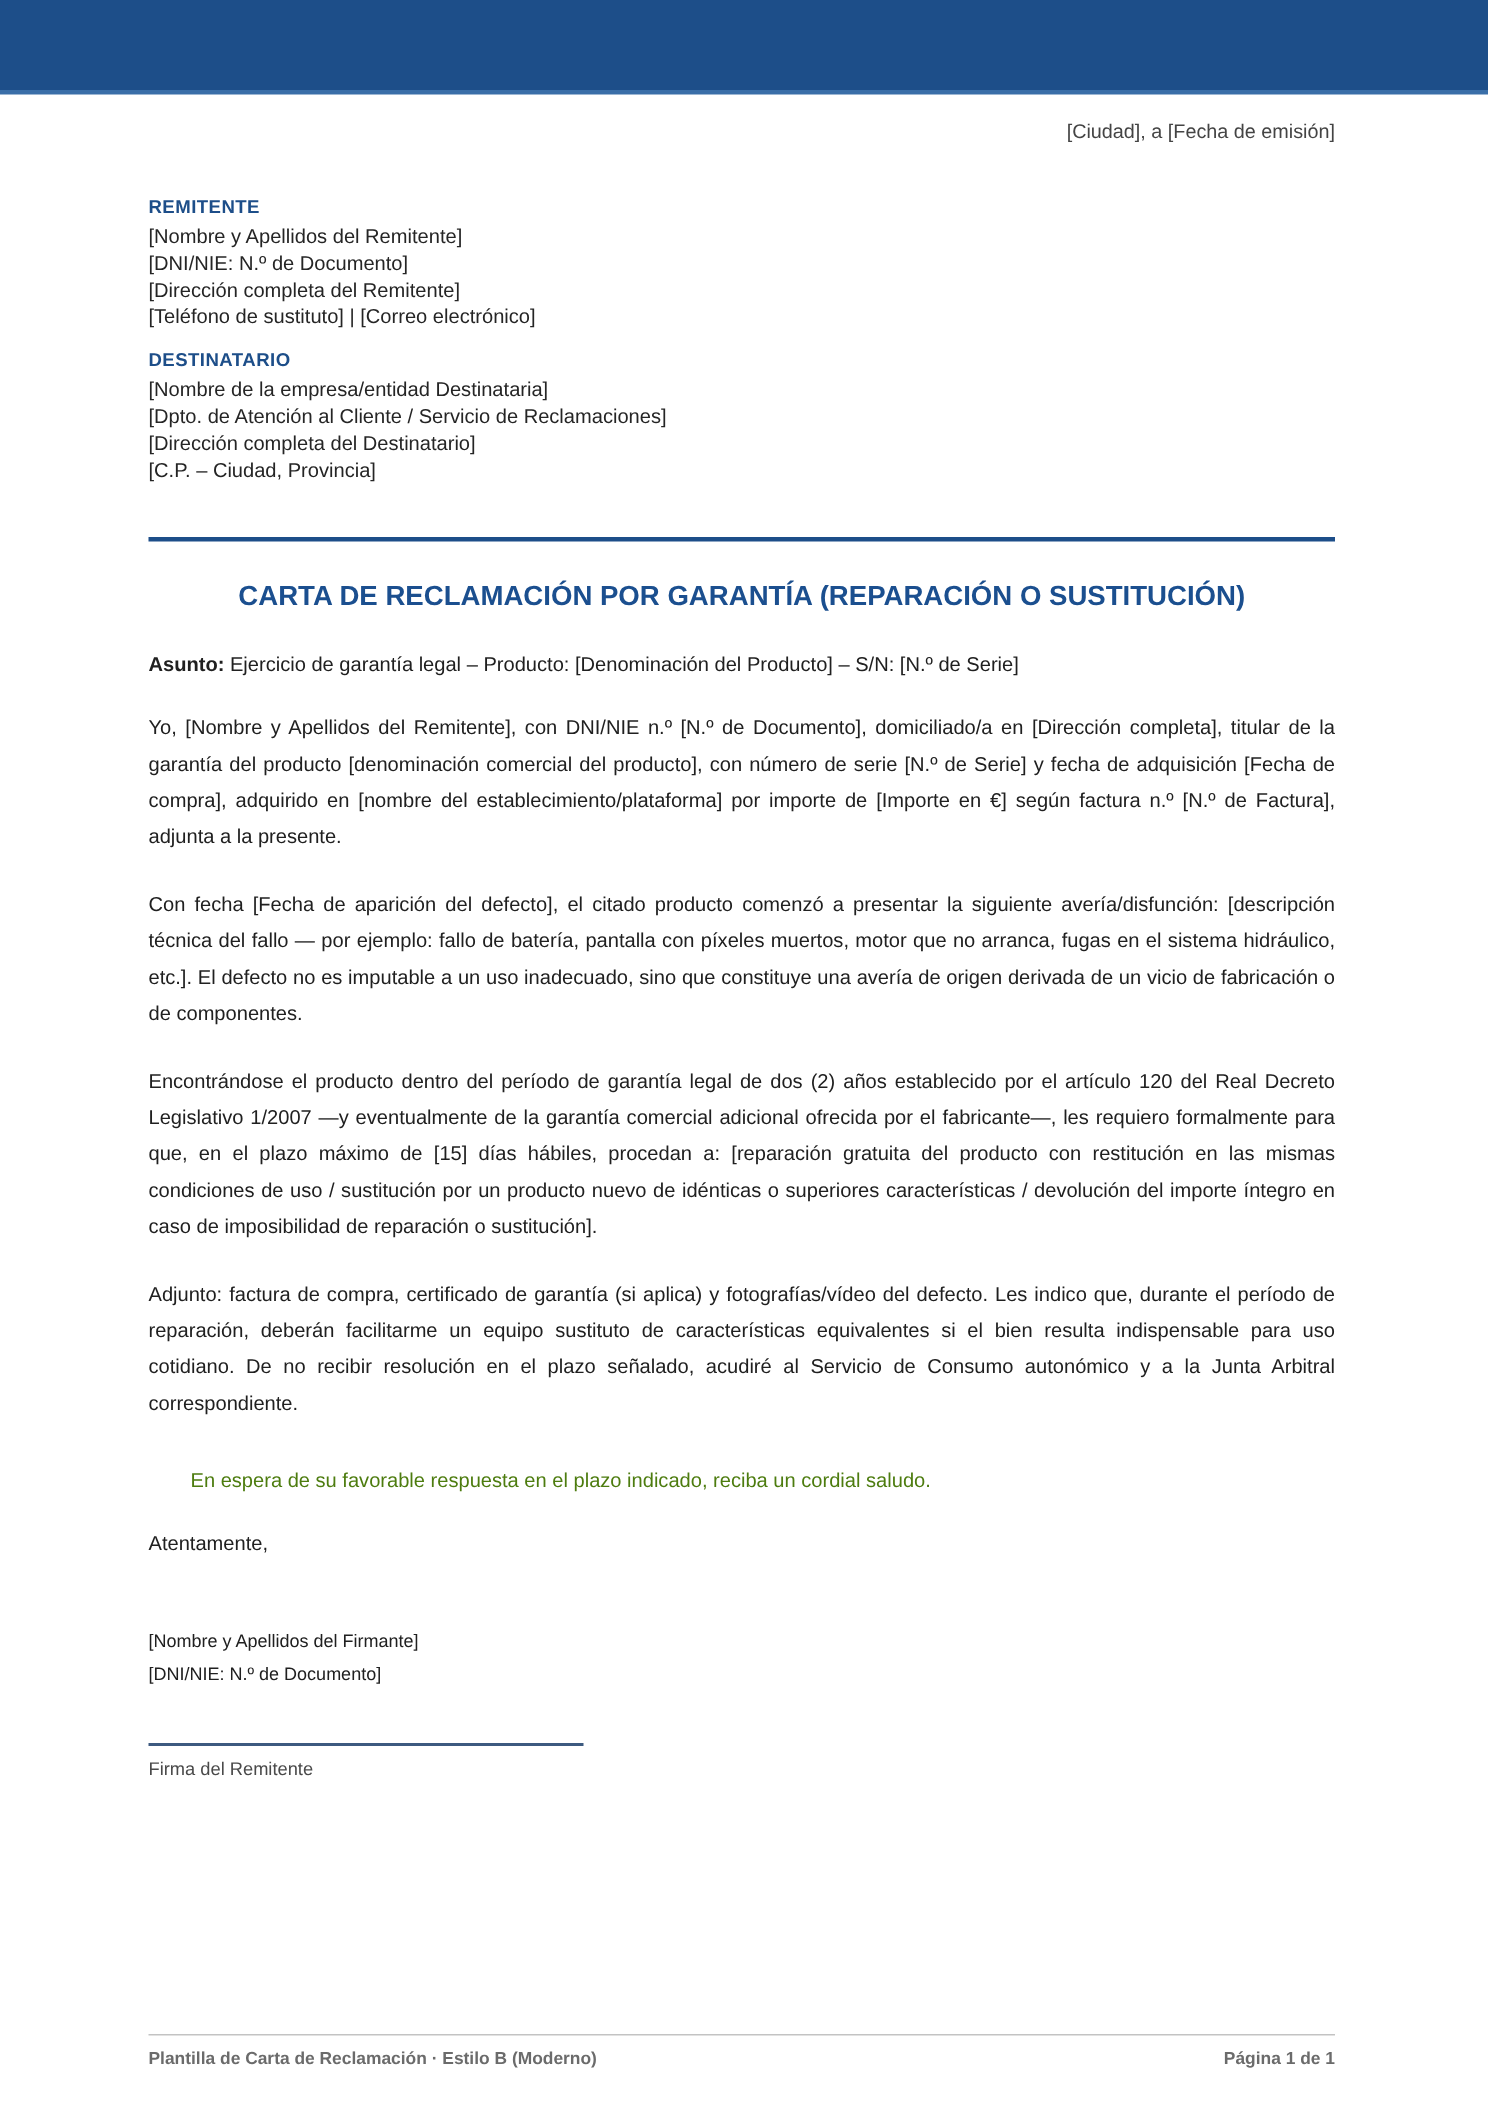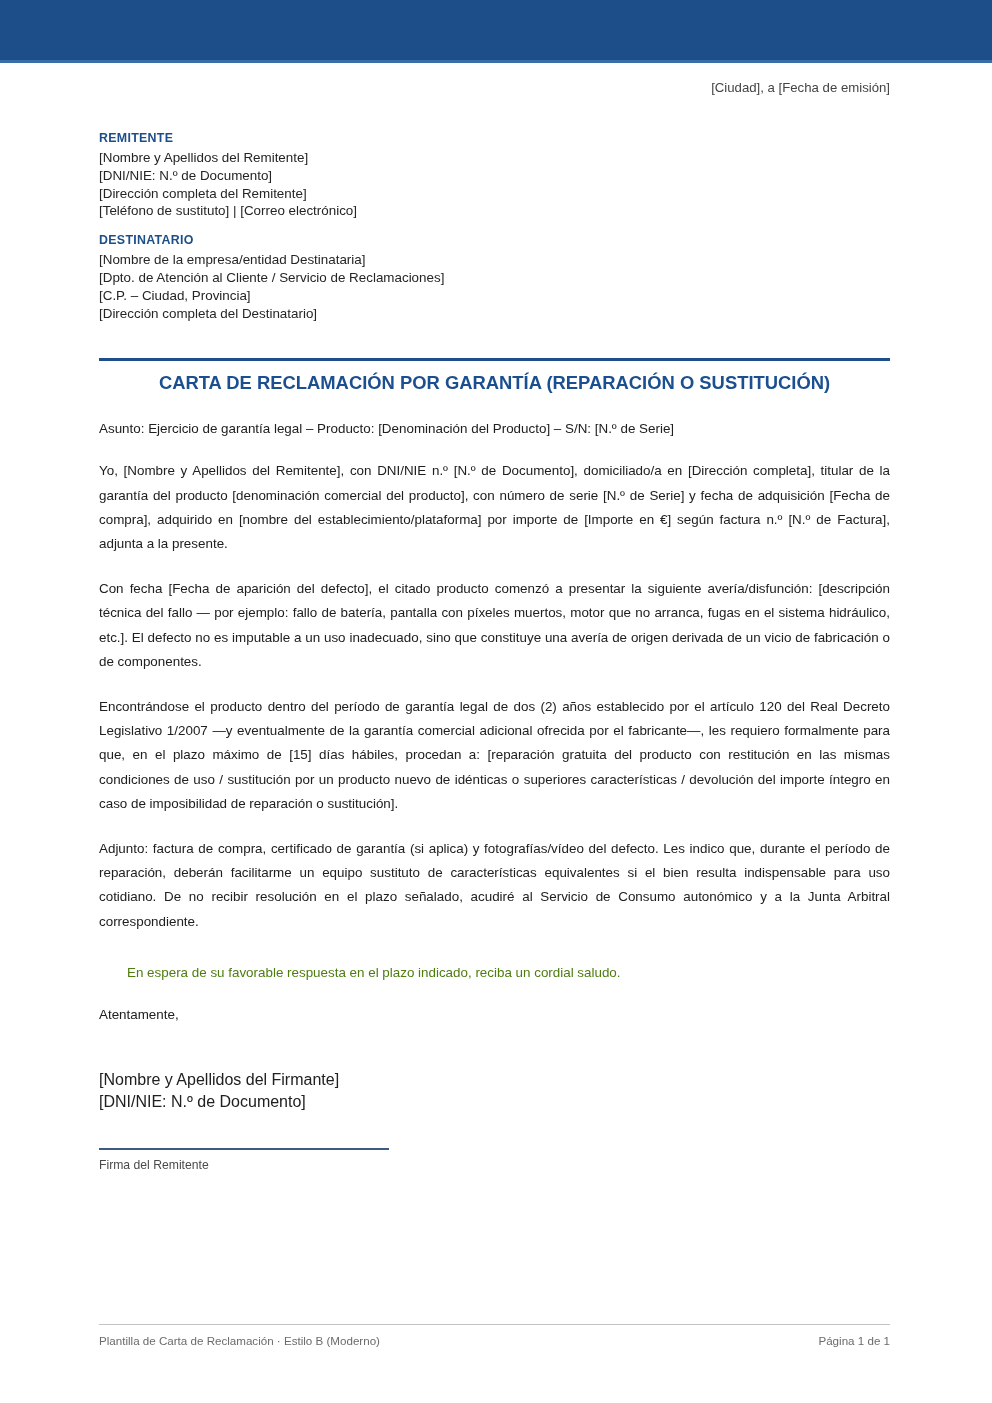--- a/index.html
+++ b/index.html
@@ -76,37 +76,37 @@
   }
 
   
   .title-rule {
     margin-top: 36px;
     width: 791px;
     height: 3px;
     background: #1d4e89;
   }
   .doc-title {
-    margin-top: 10px;
+    margin-top: 24px;
     text-align: center;
     font-size: 18.4px;
     font-weight: bold;
     color: #1b4f8f;
     line-height: 24px;
   }
 
   
   .subject {
     margin-top: 24px;
     font-size: 13.4px;
     line-height: 19px;
     color: #202020;
   }
   .subject b {
-    font-weight: normal;
+    font-weight: bold;
   }
 
   p.body-par {
     margin: 21px 0 0 0;
     font-size: 13.4px;
     line-height: 24.2px;
     text-align: justify;
     color: #202020;
   }
 
@@ -121,21 +121,21 @@
     margin-top: 18px;
     font-size: 13.4px;
     line-height: 24.2px;
     color: #202020;
   }
 
   .signer {
     margin-top: 42px;
   }
   .signer-line {
-    font-size: 16px;
+    font-size: 12px;
     line-height: 22px;
     color: #202020;
   }
 
   .sig-rule {
     margin-top: 35px;
     width: 290px;
     height: 1.6px;
     background: #3d5a80;
   }
@@ -143,22 +143,23 @@
     margin-top: 7px;
     font-size: 12.2px;
     color: #4a4a4a;
     line-height: 16px;
   }
 
   
   .footer {
     position: absolute;
     left: 99px;
-    top: 1324px;
-    width: 791px;
+    top: 1356px;
+    width: 791px;
+    font-weight: bold;
   }
   .footer-rule {
     width: 791px;
     height: 1px;
     background: #c3c3c3;
   }
   .footer-row {
     margin-top: 8px;
     display: flex;
     justify-content: space-between;
@@ -185,22 +186,22 @@
       <div class="block-line">[Nombre y Apellidos del Remitente]</div>
       <div class="block-line">[DNI/NIE: N.º de Documento]</div>
       <div class="block-line">[Dirección completa del Remitente]</div>
       <div class="block-line">[Teléfono de sustituto]  |  [Correo electrónico]</div>
     </div>
 
     <div class="block second">
       <div class="block-label">DESTINATARIO</div>
       <div class="block-line">[Nombre de la empresa/entidad Destinataria]</div>
       <div class="block-line">[Dpto. de Atención al Cliente / Servicio de Reclamaciones]</div>
+      <div class="block-line">[Dirección completa del Destinatario]</div>
       <div class="block-line">[C.P. – Ciudad, Provincia]</div>
-      <div class="block-line">[Dirección completa del Destinatario]</div>
     </div>
 
     <div class="title-rule"></div>
     <div class="doc-title">CARTA DE RECLAMACIÓN POR GARANTÍA (REPARACIÓN O SUSTITUCIÓN)</div>
 
     <div class="subject">
       <b>Asunto:</b><span> Ejercicio de garantía legal – Producto: [Denominación del Producto] – S/N: [N.º de Serie]</span>
     </div>
 
     <p class="body-par">Yo, [Nombre y Apellidos del Remitente], con DNI/NIE n.º [N.º de Documento], domiciliado/a en [Dirección completa], titular de la garantía del producto [denominación comercial del producto], con número de serie [N.º de Serie] y fecha de adquisición [Fecha de compra], adquirido en [nombre del establecimiento/plataforma] por importe de [Importe en €] según factura n.º [N.º de Factura], adjunta a la presente.</p>

